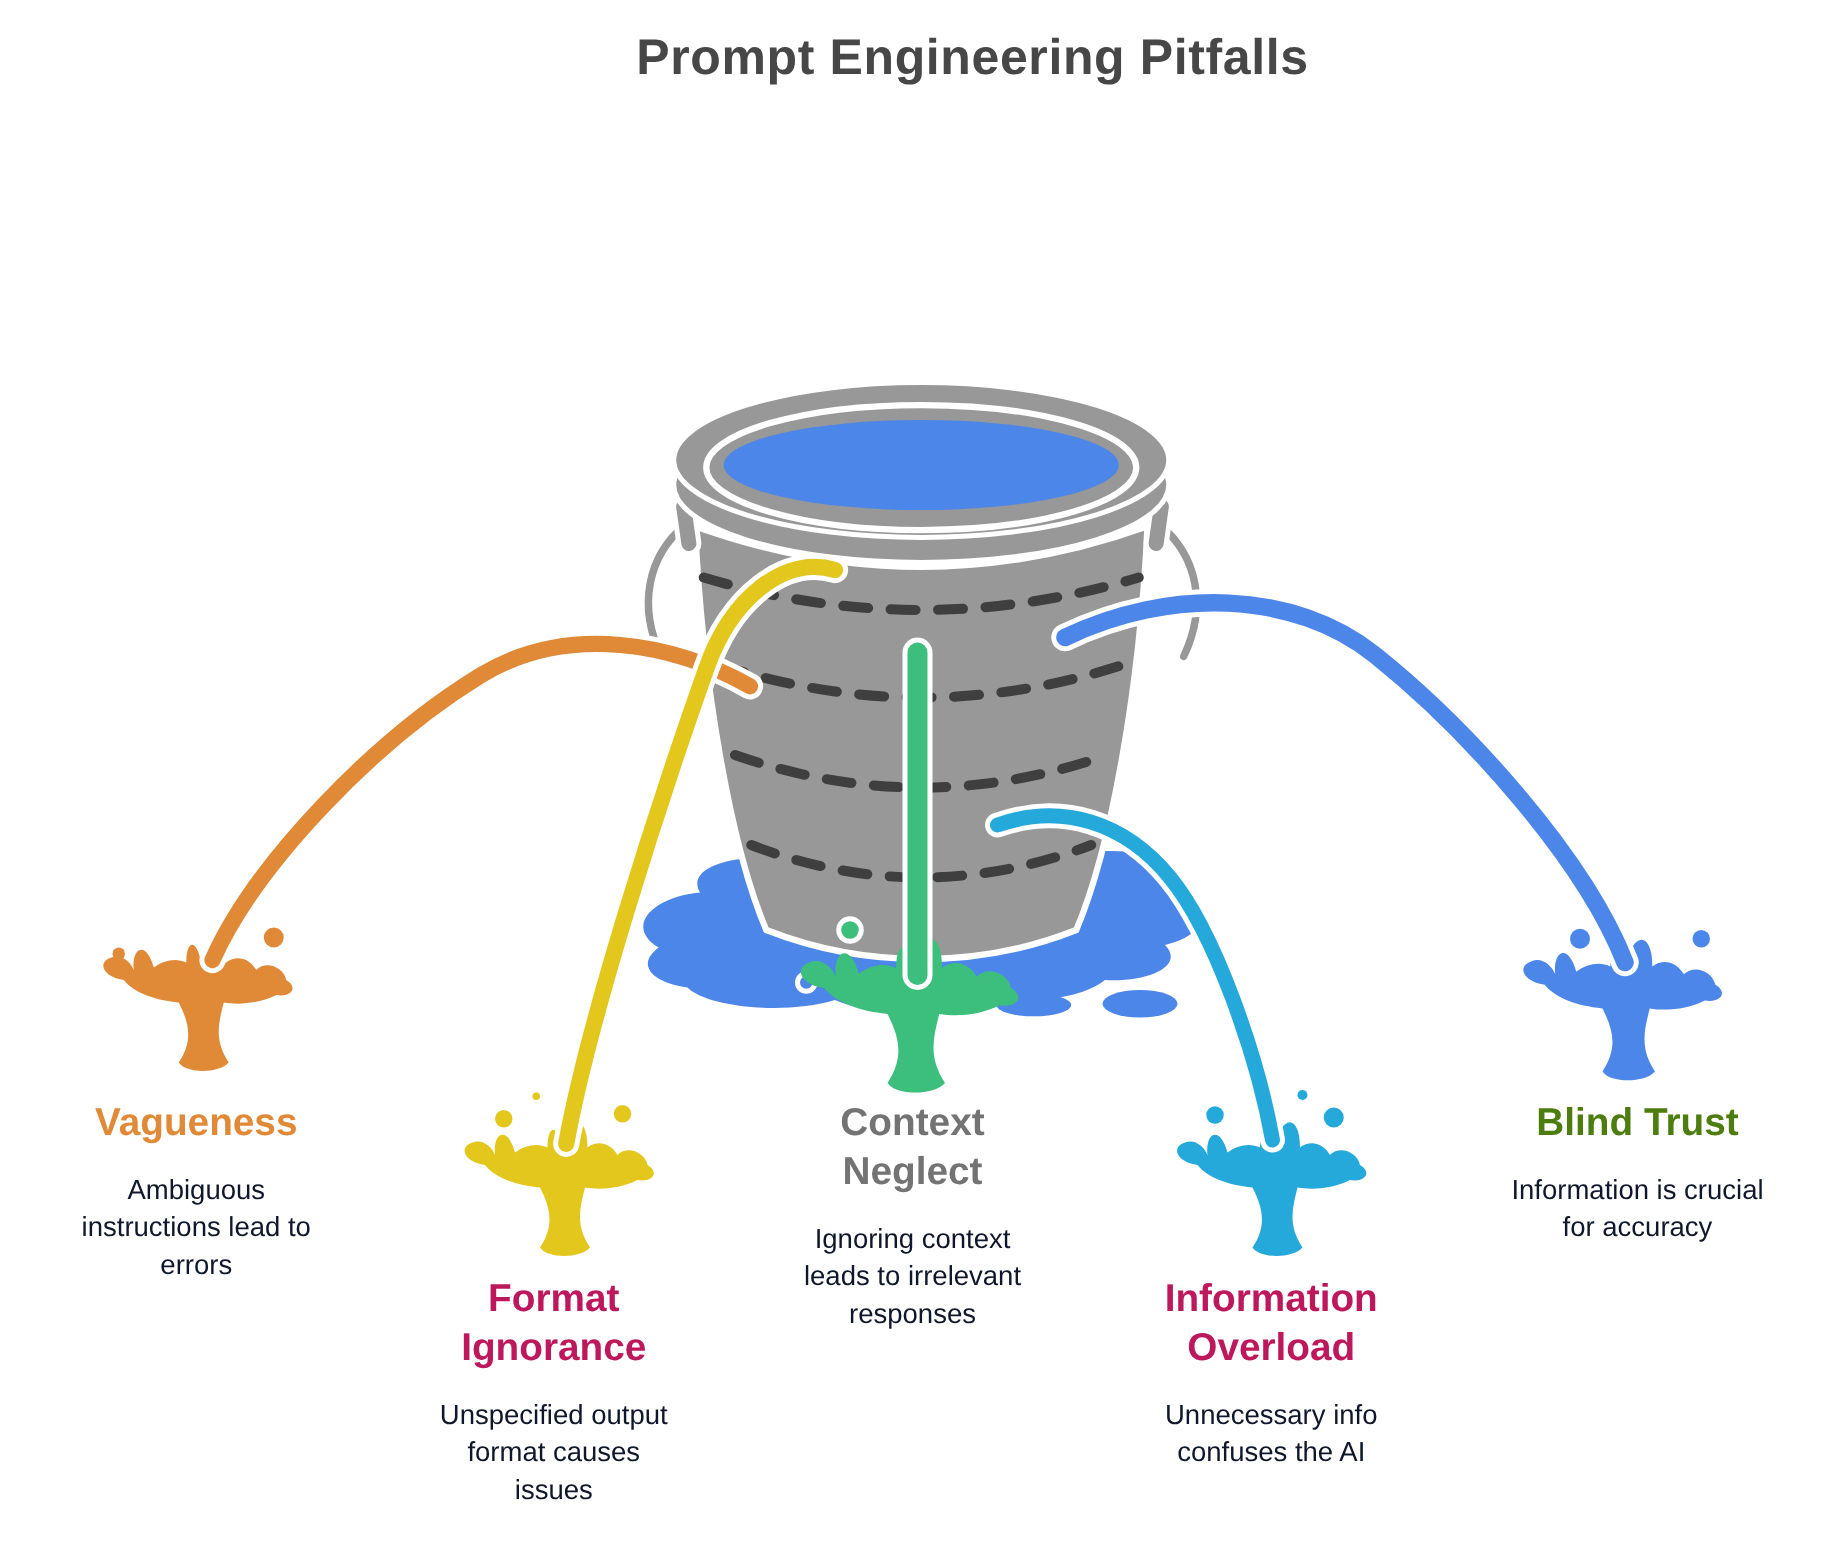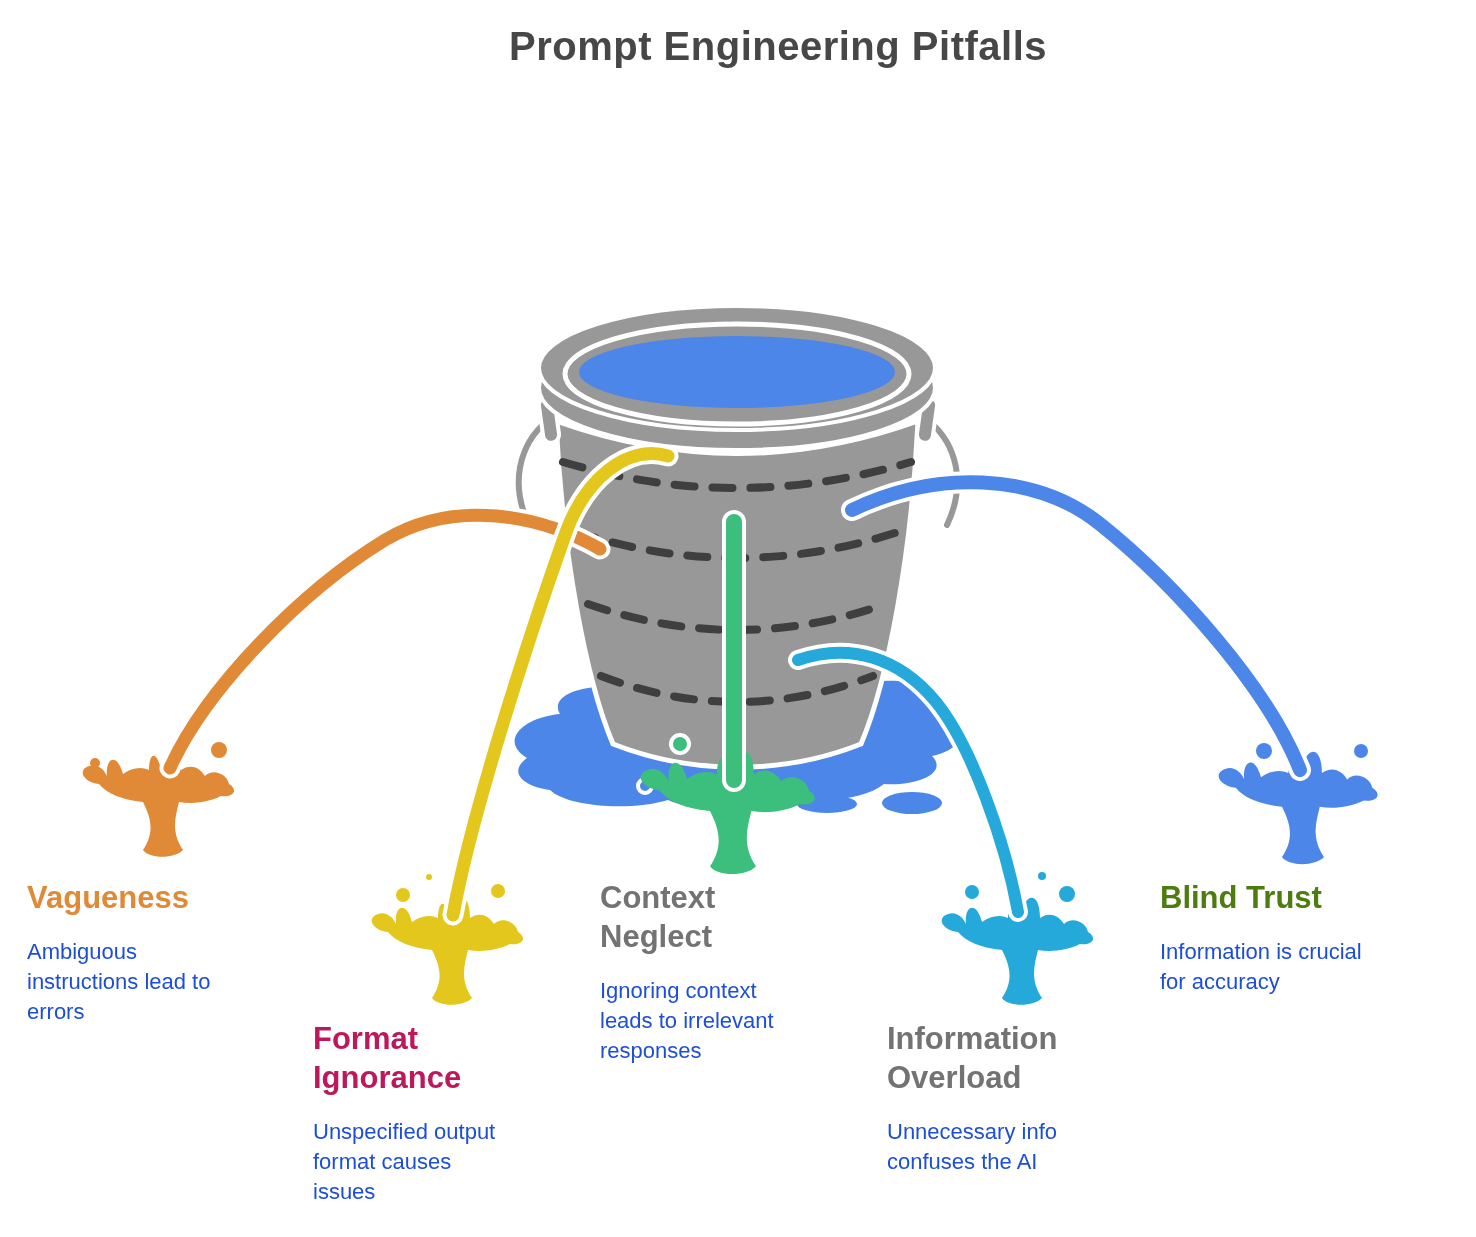--- a/index.html
+++ b/index.html
@@ -5,26 +5,26 @@
   html,body{margin:0;padding:0;}
   body{
     width:1476px;height:1237px;background:#ffffff;position:relative;overflow:hidden;
     font-family:"Liberation Sans","DejaVu Sans",sans-serif;
   }
   .title{
     position:absolute;left:0;top:24px;width:1476px;text-align:center;
     font-size:40px;font-weight:700;color:#474747;letter-spacing:.5px;padding-left:40px;
   }
   svg.scene{position:absolute;left:0;top:0;}
-  .pitfall{position:absolute;text-align:left;}
+  .pitfall{position:absolute;text-align:center;}
   .pitfall h2{
     margin:0;font-size:31px;line-height:39px;font-weight:700;white-space:pre-line;
   }
   .pitfall p{
-    margin:20px 0 0 0;font-size:22px;line-height:30px;color:#1d4ed8;white-space:pre-line;
+    margin:20px 0 0 0;font-size:22px;line-height:30px;color:#0f172a;white-space:pre-line;
   }
   .p-vagueness{left:27px;top:878px;width:260px;}
   .p-format{left:313px;top:1019px;width:260px;}
   .p-context{left:600px;top:878px;width:260px;}
   .p-overload{left:887px;top:1019px;width:260px;}
   .p-blind{left:1160px;top:878px;width:300px;}
 </style>
 </head>
 <body>
 
@@ -127,21 +127,21 @@
 
 <div class="pitfall p-context">
   <h2 style="color: #737373;">Context
 Neglect</h2>
   <p>Ignoring context
 leads to irrelevant
 responses</p>
 </div>
 
 <div class="pitfall p-overload">
-  <h2 style="color: #737373;">Information
+  <h2 style="color: #be185d;">Information
 Overload</h2>
   <p>Unnecessary info
 confuses the AI</p>
 </div>
 
 <div class="pitfall p-blind">
   <h2 style="color: #4d7c0f;">Blind Trust</h2>
   <p>Information is crucial
 for accuracy</p>
 </div>

